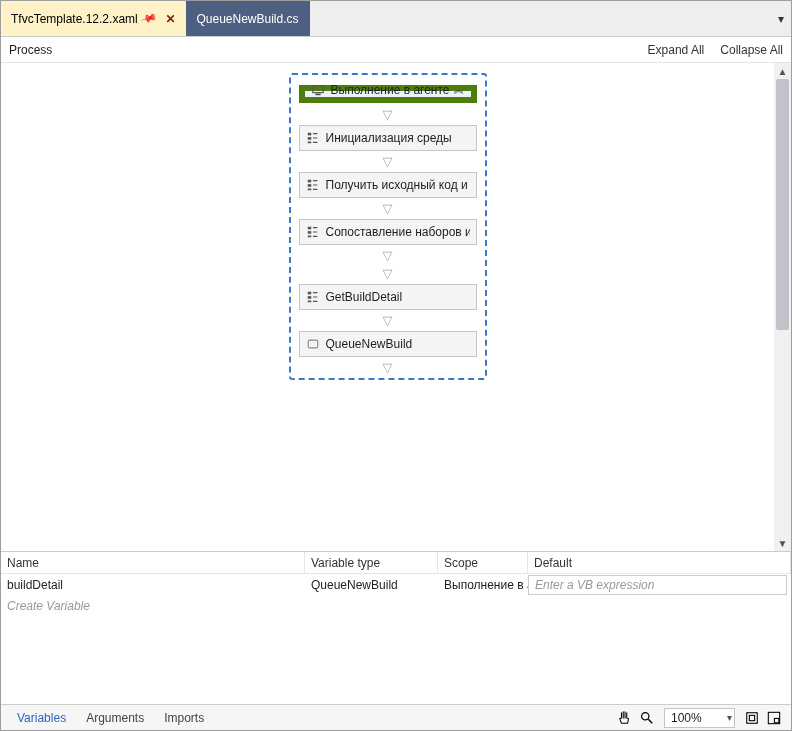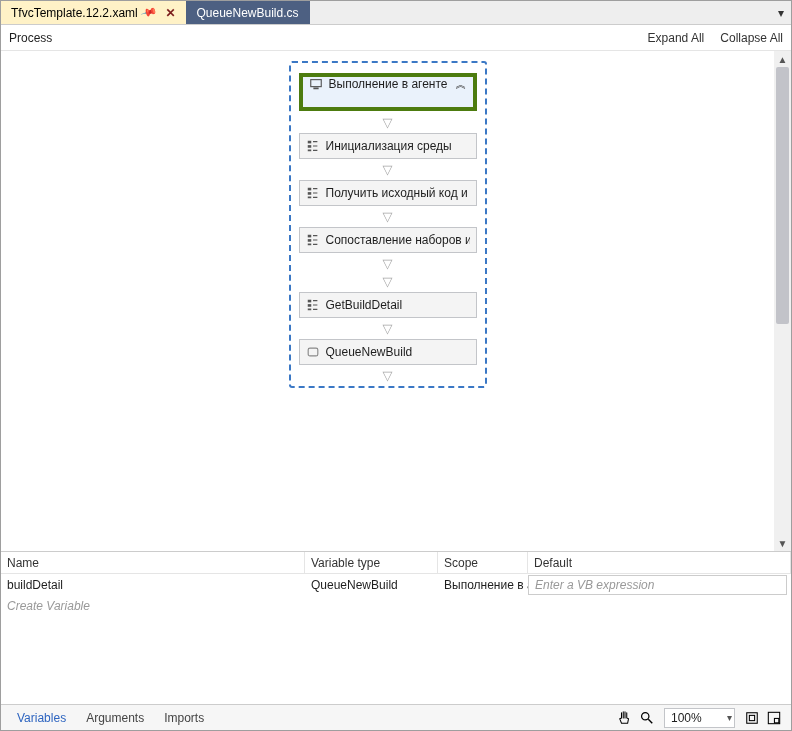--- a/index.html
+++ b/index.html
@@ -1,19 +1,19 @@
 <!DOCTYPE html>
 <html><head>
 <meta charset="utf-8">
 <style>
   * { box-sizing: border-box; margin: 0; padding: 0; font-family: "Segoe UI", Tahoma, sans-serif; }
   body { width: 792px; height: 731px; background: #fff; display: flex; flex-direction: column; font-size: 12px; color: #1e1e1e; border: 1px solid #9e9e9e; }
 
   
-  .tabs { display: flex; background: #3b82f6; border-bottom: 1px solid #ccc; align-items: stretch; height: 24px; position: relative; }
+  .tabs { display: flex; background: #3b82f6; border-bottom: 1px solid #ccc; align-items: stretch; height: 36px; position: relative; }
   .tab { display: flex; align-items: center; padding: 0 10px; cursor: pointer; border-right: 1px solid transparent; font-size: 12px; white-space: nowrap; }
   .tab.active { background: #fff2c7; color: #000; }
   .tab.active .pin { color: #666; margin: 0 6px 0 4px; font-size: 11px; transform: rotate(30deg); display:inline-block; }
   .tab.active .close { color: #7a1c1c; margin-left: 4px; font-weight: bold; }
   .tab.inactive { background: #4d6082; color: #fff; }
   .tab-spacer { flex: 1; background: #eee; }
   .tab-menu { width: 20px; background: #eee; display:flex; align-items:center; justify-content:center; color:#333; }
 
   
   .toolbar { display: flex; align-items: center; height: 26px; padding: 0 8px; background: #fff; border-bottom: 1px solid #e5e5e5; }
@@ -23,21 +23,21 @@
 
   
   .surface-wrap { flex: 1; position: relative; overflow: hidden; background: #fff; display:flex; }
   .surface { flex:1; display: flex; justify-content: center; align-items: flex-start; padding-top: 10px; overflow:hidden; }
   .vscroll { width: 17px; background: #f0f0f0; display:flex; flex-direction:column; align-items:center; }
   .vscroll .arrow { height:16px; display:flex; align-items:center; justify-content:center; color:#555; font-size:10px; }
   .vscroll .track { flex:1; background:#f0f0f0; position:relative; width:100%; }
   .vscroll .thumb { position:absolute; top:0; left:2px; right:2px; height:55%; background:#c2c3c9; border-radius:2px; }
 
   .activity-container { border: 2px dashed #3b78c5; border-radius: 3px; padding: 10px 8px 0 8px; width: 198px; background:#fff; }
-  .activity-header { display:flex; align-items:flex-start; background:#eaf2fb; border:4px solid #4d7c0f; height:38px; padding:0 6px; margin-bottom:4px; }
+  .activity-header { display:flex; align-items:flex-end; background:#eaf2fb; border:6px solid #4d7c0f; height:18px; padding:0 6px; margin-bottom:4px; }
   .activity-header .icon { margin-right:6px; }
   .activity-header .title { flex:1; font-size:12px; }
   .activity-header .chev { font-size:11px; color:#333; }
   .flow-arrow { display:flex; justify-content:center; color:#aaa; font-size:13px; margin:3px 0 3px 0; }
   .activity { display:flex; align-items:center; border:1px solid #c3c5c9; background:#f4f4f4; height:26px; padding:0 6px; }
   .activity .icon { margin-right:6px; }
   .activity .lbl { flex:1; white-space:nowrap; overflow:hidden; text-overflow:clip; font-size:12px; }
   .activity .chev { font-size:11px; color:#333; }
   .try-body { border:1px solid #c3c5c9; border-top:none; background:#fff; text-align:center; font-style:italic; color:#888; padding:6px 0; font-size:12px; }
   .icon svg { width:14px; height:14px; display:block; }

